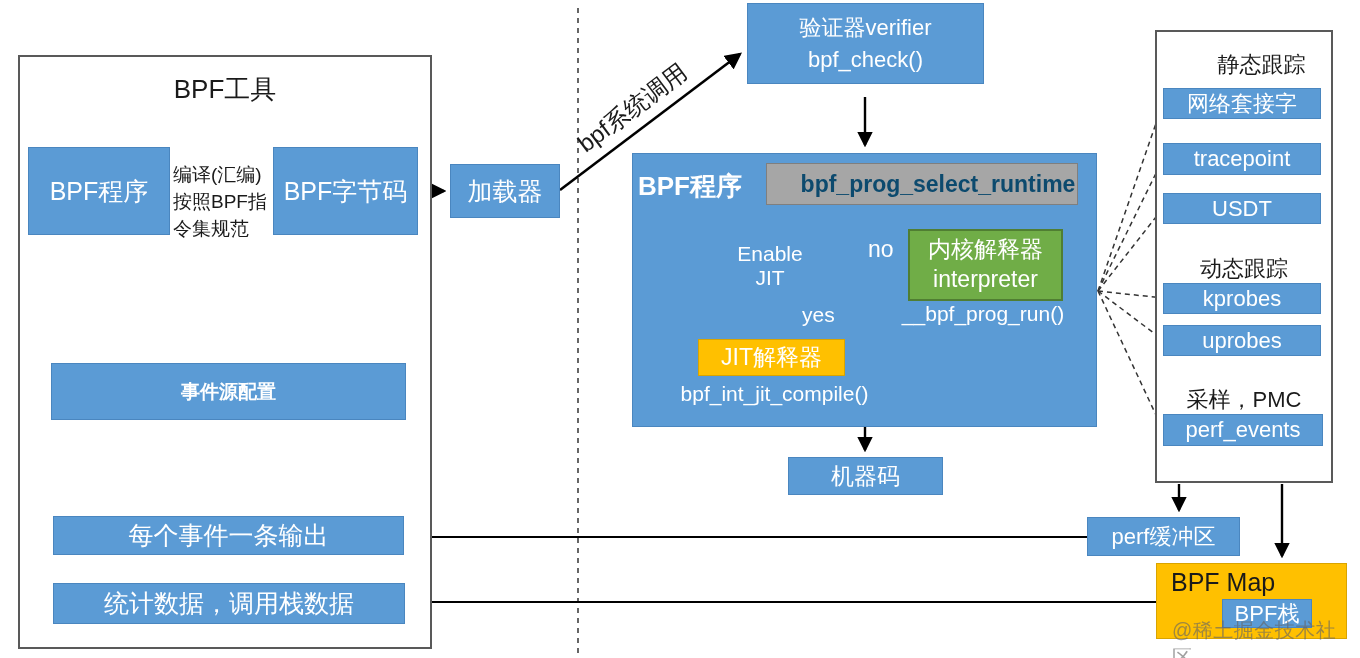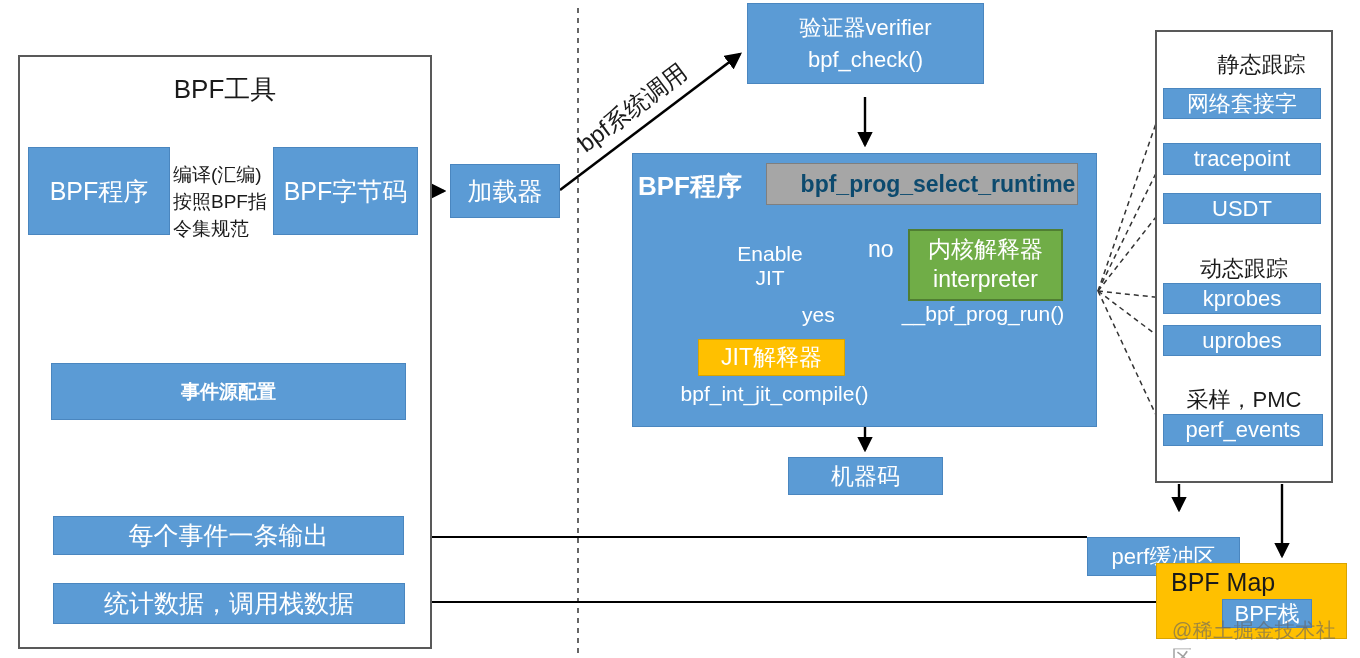--- a/index.html
+++ b/index.html
@@ -134,20 +134,20 @@
 <div class="box blue" style="left:1163px;top:143px;width:158px;height:32px;font-size:22px;">tracepoint</div>
 <div class="box blue" style="left:1163px;top:193px;width:158px;height:31px;font-size:22px;">USDT</div>
 
 <div class="box black-label" style="left:1155px;top:255px;width:178px;height:28px;font-size:22px;">动态跟踪</div>
 <div class="box blue" style="left:1163px;top:283px;width:158px;height:31px;font-size:22px;">kprobes</div>
 <div class="box blue" style="left:1163px;top:325px;width:158px;height:31px;font-size:22px;">uprobes</div>
 
 <div class="box black-label" style="left:1155px;top:386px;width:178px;height:28px;font-size:22px;">采样，PMC</div>
 <div class="box blue" style="left:1163px;top:414px;width:160px;height:32px;font-size:22px;">perf_events</div>
 
-<div class="box blue" style="left:1087px;top:517px;width:153px;height:39px;font-size:22px;margin-top:20px;">perf缓冲区</div>
+<div class="box blue" style="left:1087px;top:517px;width:153px;height:39px;font-size:22px;">perf缓冲区</div>
 
 <div class="abs orange" style="left:1156px;top:563px;width:191px;height:76px;">
   <div class="abs black-label" style="left:14px;top:4px;font-size:25px;">BPF Map</div>
   <div class="box blue" style="left:65px;top:35px;width:90px;height:29px;font-size:22px;">BPF栈</div>
 </div>
 
 <div class="abs" style="left:1172px;top:617px;width:180px;font-size:20px;color:rgba(100,100,100,0.62);letter-spacing:0.5px;">@稀土掘金技术社区</div>
 
 </body></html>

